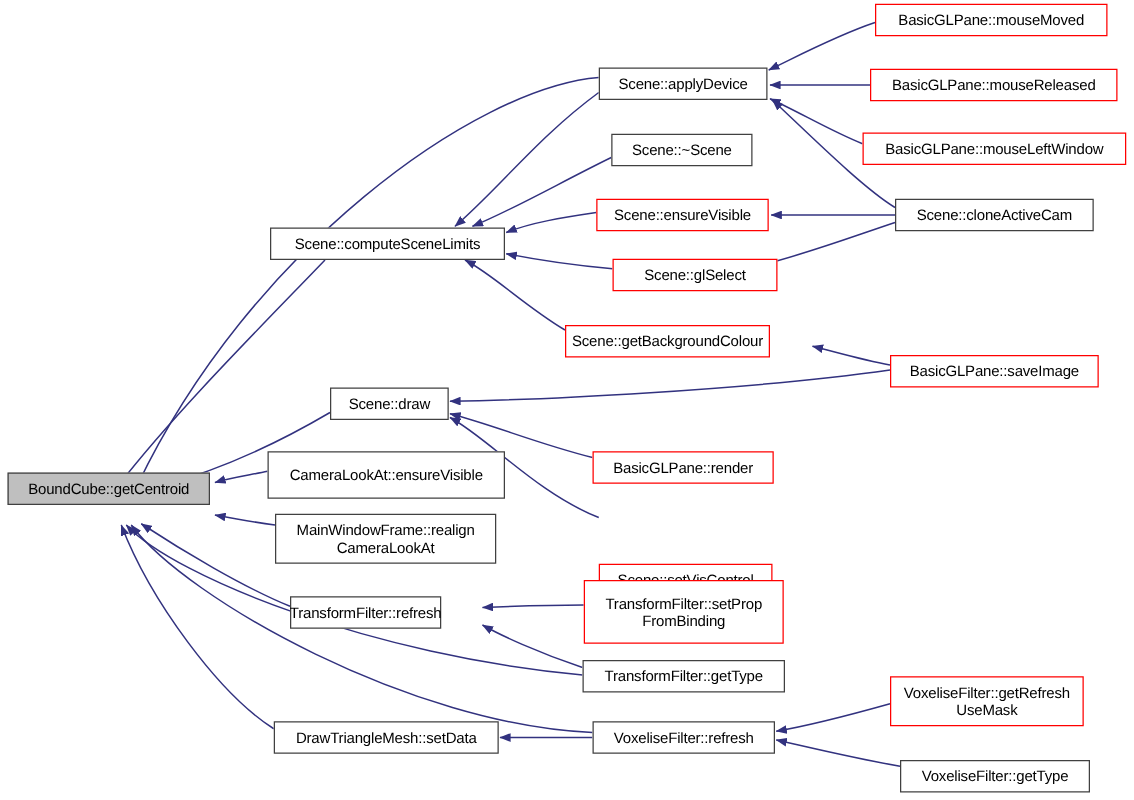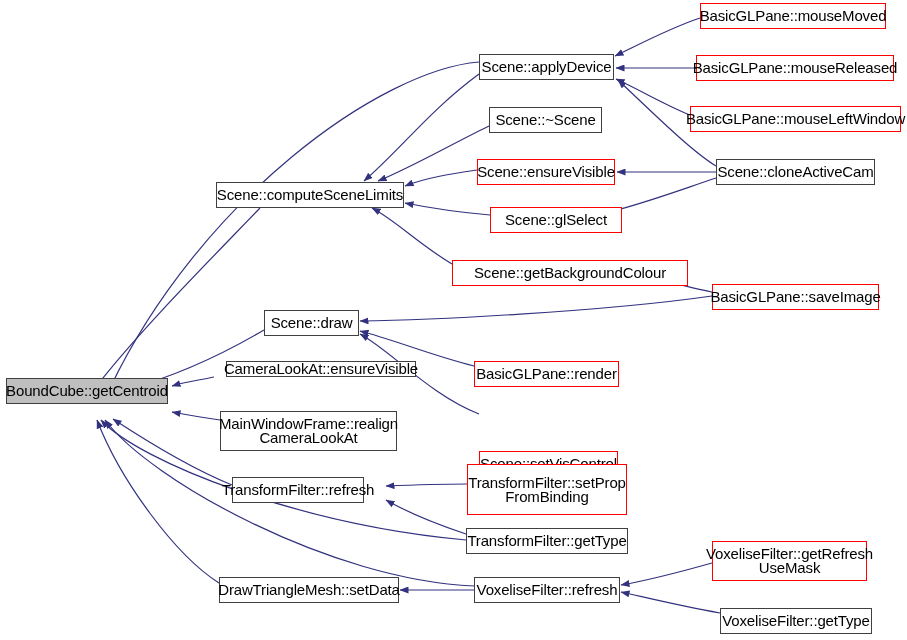--- a/index.html
+++ b/index.html
@@ -24,21 +24,21 @@
     height: 640px;
     pointer-events: none;
   }
   .graph-node {
     position: absolute;
     box-sizing: border-box;
     display: flex;
     align-items: center;
     justify-content: center;
     text-align: center;
-    font-size: 15px;
+    font-size: 12px;
     line-height: 14px;
     color: #000000;
     background: #ffffff;
     border: 1px solid #404040;
     letter-spacing: -0.15px;
     white-space: pre-line;
     padding: 0 0;
   }
   .graph-node.red {
     border-color: #ff0000;
@@ -90,26 +90,26 @@
         <path d="M474,590 C450,590 425,590 400,590" fill="none" stroke="#32327f" stroke-width="1.2" marker-end="url(#arrowhead)"></path>
       </g>
   </svg>
   <div id="nodes-group">
       <div class="graph-node current" style="left: 6px; top: 378px; width: 162px; height: 26px;">BoundCube::getCentroid</div>
       <div class="graph-node" style="left: 216px; top: 182px; width: 188px; height: 26px;">Scene::computeSceneLimits</div>
       <div class="graph-node" style="left: 479px; top: 54px; width: 135px; height: 26px;">Scene::applyDevice</div>
       <div class="graph-node" style="left: 489px; top: 107px; width: 113px; height: 26px;">Scene::~Scene</div>
       <div class="graph-node red" style="left: 477px; top: 159px; width: 138px; height: 26px;">Scene::ensureVisible</div>
       <div class="graph-node red" style="left: 490px; top: 207px; width: 132px; height: 26px;">Scene::glSelect</div>
-      <div class="graph-node red" style="left: 452px; top: 260px; width: 236px; height: 26px;">Scene::getBackgroundColour</div>
+      <div class="graph-node red" style="left: 452px; top: 260px; width: 164px; height: 26px;">Scene::getBackgroundColour</div>
       <div class="graph-node" style="left: 264px; top: 310px; width: 95px; height: 26px;">Scene::draw</div>
-      <div class="graph-node" style="left: 226px; top: 361px; width: 190px; height: 16px; text-align: center;">CameraLookAt::ensureVisible</div>
+      <div class="graph-node" style="left: 214px; top: 361px; width: 190px; height: 38px; text-align: center;">CameraLookAt::ensureVisible</div>
       <div class="graph-node" style="left: 220px; top: 411px; width: 177px; height: 40px;">MainWindowFrame::realign
 CameraLookAt</div>
-      <div class="graph-node" style="left: 232px; top: 477px; width: 132px; height: 26px;">TransformFilter::refresh</div>
+      <div class="graph-node" style="left: 232px; top: 477px; width: 121px; height: 26px;">TransformFilter::refresh</div>
       <div class="graph-node" style="left: 219px; top: 577px; width: 180px; height: 26px;">DrawTriangleMesh::setData</div>
       <div class="graph-node red" style="left: 700px; top: 3px; width: 186px; height: 26px;">BasicGLPane::mouseMoved</div>
       <div class="graph-node red" style="left: 696px; top: 55px; width: 198px; height: 26px;">BasicGLPane::mouseReleased</div>
       <div class="graph-node red" style="left: 690px; top: 106px; width: 211px; height: 26px;">BasicGLPane::mouseLeftWindow</div>
       <div class="graph-node" style="left: 716px; top: 159px; width: 159px; height: 26px;">Scene::cloneActiveCam</div>
       <div class="graph-node red" style="left: 712px; top: 284px; width: 167px; height: 26px;">BasicGLPane::saveImage</div>
       <div class="graph-node red" style="left: 474px; top: 361px; width: 145px; height: 26px;">BasicGLPane::render</div>
       <div class="graph-node red" style="left: 479px; top: 411px; width: 139px; height: 26px; margin-top: 40px;">Scene::setVisControl</div>
       <div class="graph-node red" style="left: 467px; top: 464px; width: 160px; height: 51px;">TransformFilter::setProp
 FromBinding</div>

